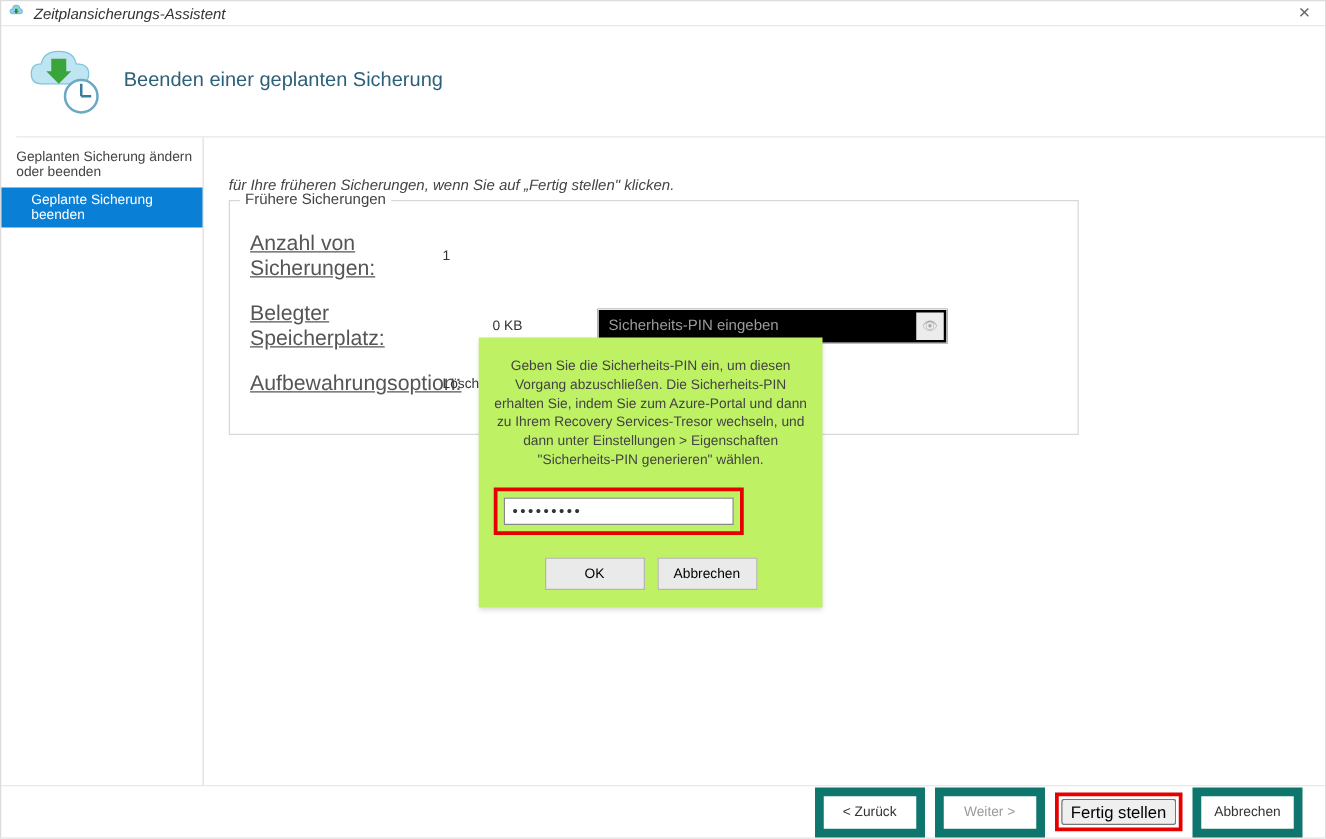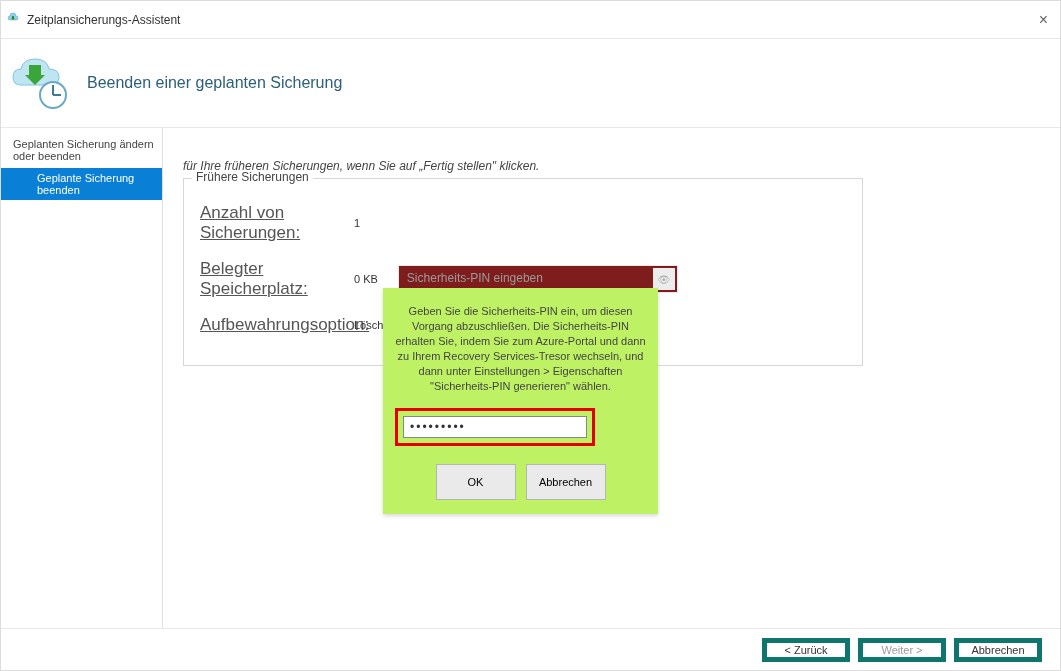--- a/index.html
+++ b/index.html
@@ -16,44 +16,46 @@
   }
   .window {
     width: 100%;
     height: 100%;
     display: flex;
     flex-direction: column;
     border: 1px solid #dcdcdc;
   }
   
   .titlebar {
-    height: 38px;
+    height: 20px;
     display: flex;
     align-items: center;
     padding: 0 6px;
     font-size: 12px;
     color: #333;
     border-bottom: 1px solid #e8e8e8;
+    font-style: italic;
   }
   .titlebar .title-text {
     margin-left: 6px;
     flex: 1;
   }
   .titlebar .close-x {
     font-size: 16px;
     color: #666;
     padding: 0 6px;
     cursor: pointer;
   }
   
   .header {
     display: flex;
     align-items: center;
     padding: 16px 24px 16px 8px;
     border-bottom: 1px solid #e8e8e8;
+    margin-left: 12px;
   }
   .header-icon {
     width: 64px;
     height: 56px;
     margin-right: 14px;
     position: relative;
   }
   .header-title {
     font-size: 16px;
     color: #2c5f7a;
@@ -70,21 +72,21 @@
     border-right: 1px solid #e0e0e0;
     padding-top: 6px;
   }
   .sidebar-head {
     font-size: 11px;
     color: #444;
     padding: 4px 8px 6px 12px;
   }
   .sidebar-item {
     font-size: 11px;
-    padding: 4px 8px 4px 36px;
+    padding: 4px 8px 4px 24px;
     color: #205a7f;
     cursor: pointer;
   }
   .sidebar-item.selected {
     background: #0a7fd6;
     color: #ffffff;
   }
   .main {
     flex: 1;
     position: relative;
@@ -136,21 +138,21 @@
   .row-value {
     font-size: 11px;
     color: #333;
     margin-left: 4px;
   }
   
   .pin-bar {
     height: 28px;
     width: 280px;
     border: 1px solid #e8e8e8;
-    background: #7f1d1d;
+    background: #000000;
     color: #9a9a9a;
     font-size: 12px;
     padding: 5px 8px;
     position: relative;
     margin-left: 20px;
   }
   .pin-eye {
     position: absolute;
     right: 2px;
     top: 2px;
@@ -196,41 +198,41 @@
     color: #333;
     background: #fff;
   }
   .dialog-buttons {
     display: flex;
     gap: 10px;
     justify-content: center;
   }
   .dialog-buttons button {
     width: 80px;
-    height: 36px;
+    height: 26px;
     font-size: 11px;
     border: 1px solid #b5b5b5;
     background: #eaeaea;
     cursor: pointer;
   }
   
   .footer {
     height: 42px;
     border-top: 1px solid #e8e8e8;
     display: flex;
     align-items: center;
     justify-content: flex-end;
     padding: 0 18px;
     gap: 8px;
   }
   .footer-btn {
     min-width: 88px;
-    height: 24px;
-    font-size: 11px;
-    border: 5px solid #0f766e;
+    height: 40px;
+    font-size: 11px;
+    border: 7px solid #0f766e;
     background: #ffffff;
     cursor: pointer;
     color: #333;
   }
   .footer-btn.disabled {
     color: #9a9a9a;
     cursor: default;
   }
   .footer-btn.primary-wrap {
     border: 3px solid #e60000;
@@ -282,21 +284,21 @@
       <div class="intro2">für Ihre früheren Sicherungen, wenn Sie auf „Fertig stellen" klicken.</div>
 
       <div class="groupbox">
         <div class="group-legend">Frühere Sicherungen</div>
 
         <div class="row">
           <div class="row-label">Anzahl von Sicherungen:</div>
           <div class="row-value">1</div>
         </div>
 
-        <div class="row" style="margin-top:16px;">
+        <div class="row" style="margin-top:16px;gap:40px;">
           <div class="row-label">Belegter Speicherplatz:</div>
           <div class="row-value">0 KB</div>
           <div class="pin-bar">
             <span>Sicherheits-PIN eingeben</span>
             <span class="pin-eye">👁</span>
           </div>
         </div>
 
         <div class="row" style="margin-top:16px;">
           <div class="row-label">Aufbewahrungsoption:</div>
@@ -314,16 +316,19 @@
           <button>Abbrechen</button>
         </div>
       </div>
 
     </div>
   </div>
 
   <div class="footer">
     <button class="footer-btn">&lt;  Zurück</button>
     <button class="footer-btn disabled">Weiter  &gt;</button>
+    <span class="footer-btn primary-wrap">
+      <button class="primary-inner">Fertig stellen</button>
+    </span>
     <button class="footer-btn">Abbrechen</button>
   </div>
 
 </div>
 
 </body></html>

